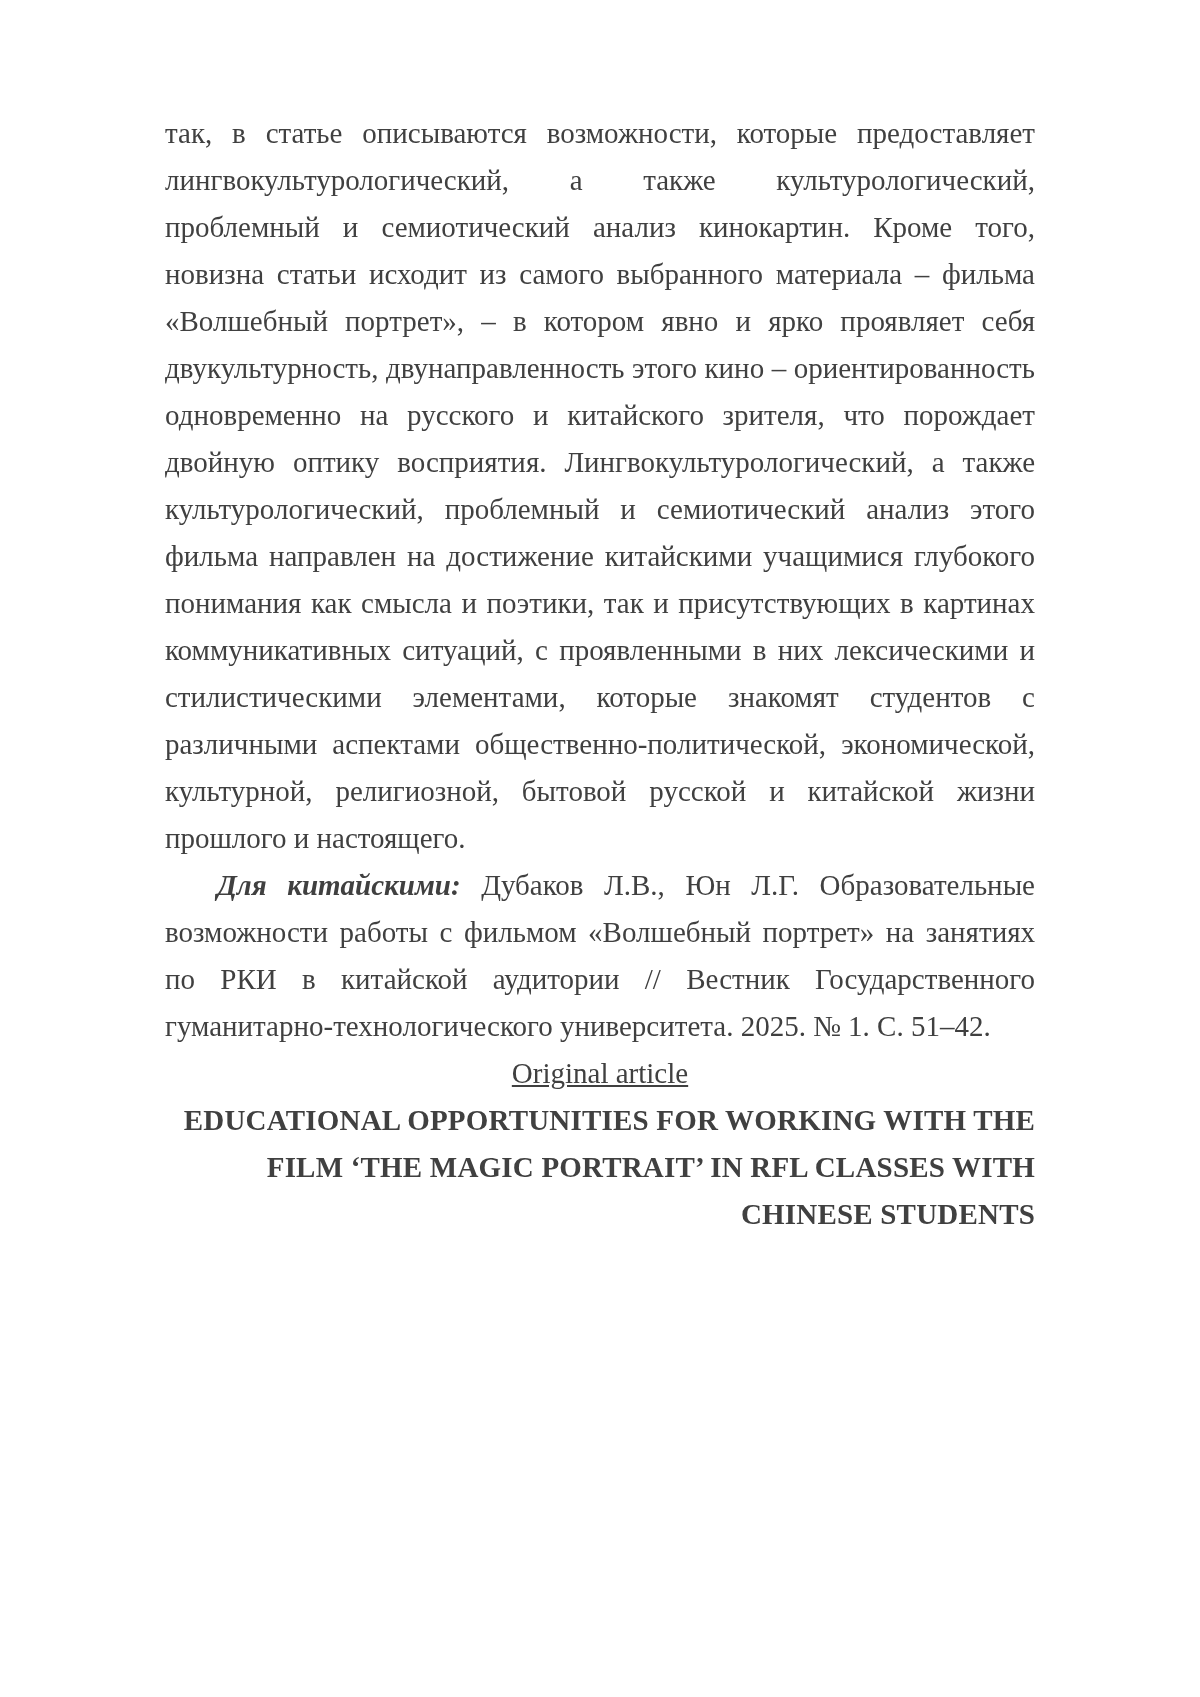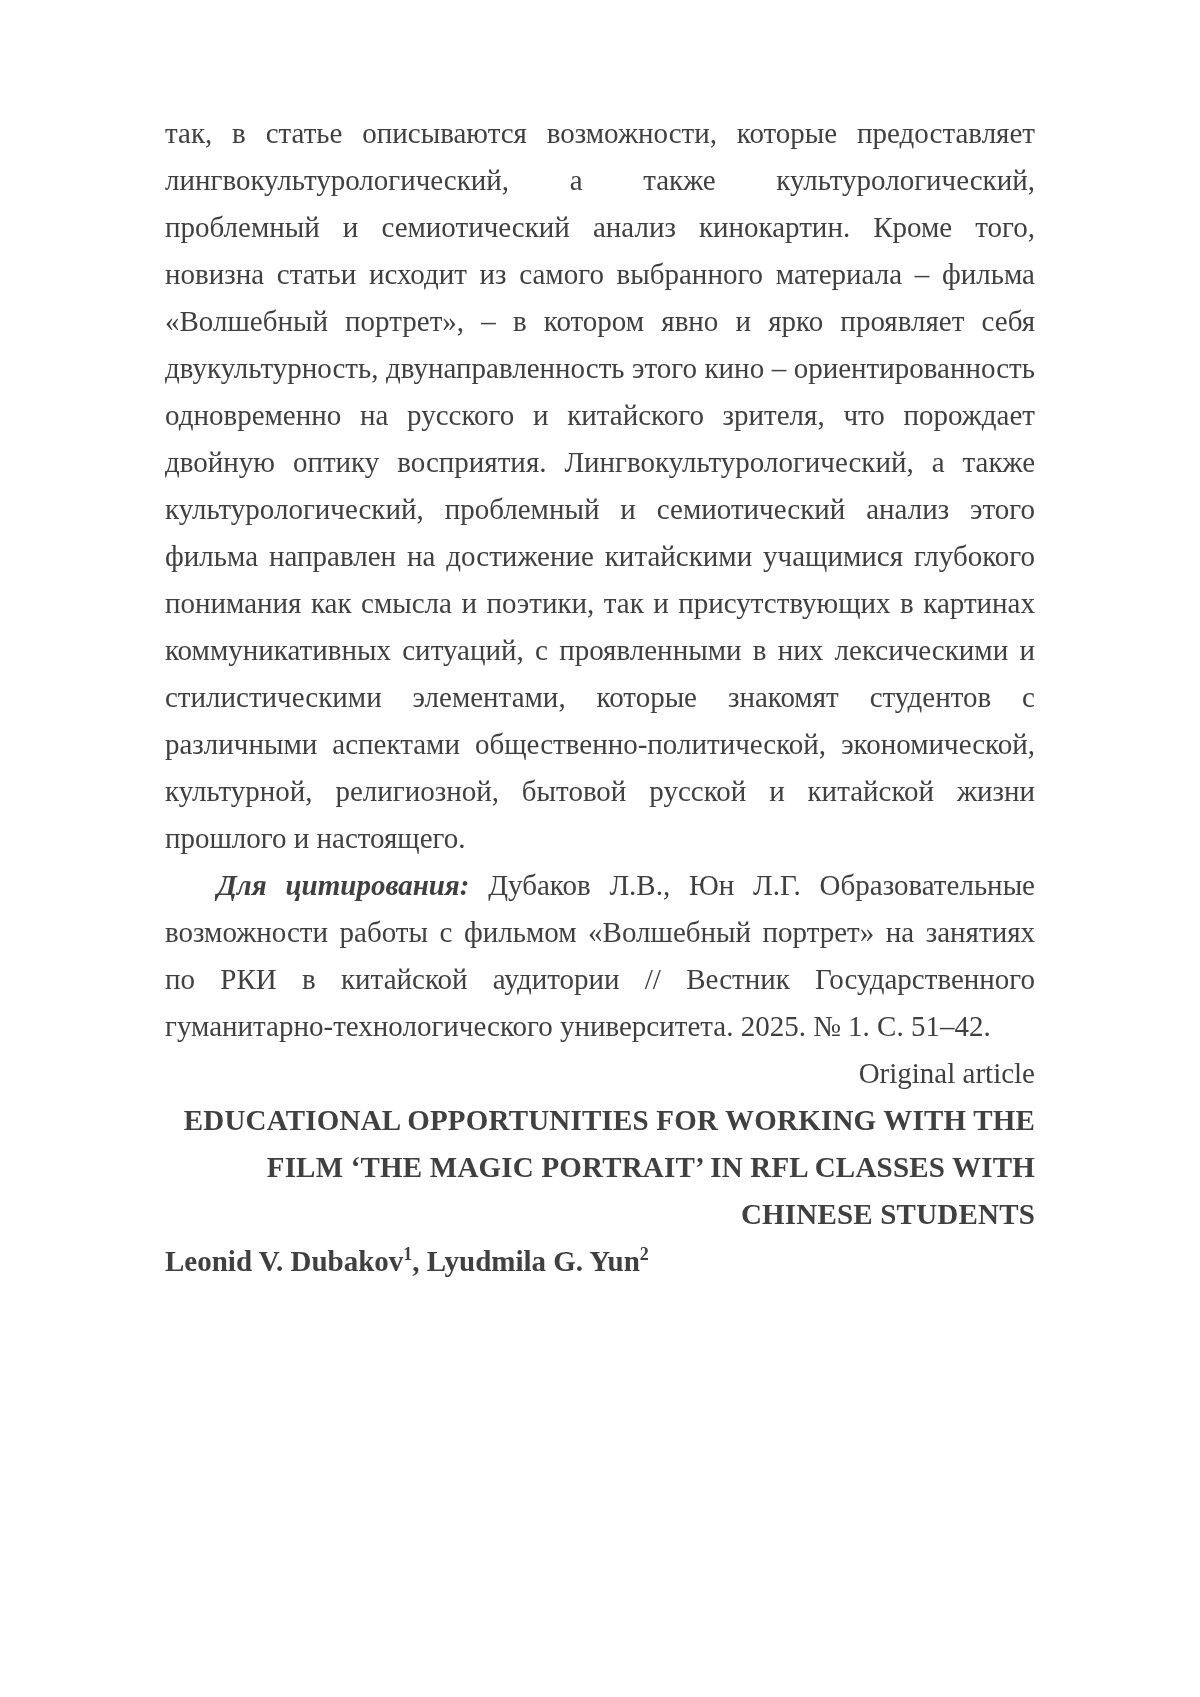--- a/index.html
+++ b/index.html
@@ -29,21 +29,22 @@
   }
   .para.indent {
     text-indent: 52px;
   }
   .lead-label {
     font-weight: bold;
     font-style: italic;
   }
   .article-type {
     margin-top: 47px;
-    text-align: right;
+    text-align: center;
+    text-decoration: underline;
   }
   .title-en {
     margin-top: 47px;
     font-size: 29px;
     font-weight: bold;
     line-height: 47px;
     text-align: right;
     letter-spacing: 0.2px;
   }
   .authors-line {
@@ -58,23 +59,22 @@
 </style>
 </head>
 <body>
 
 <div class="page">
 
   <p class="para">так, в статье описываются возможности, которые предоставляет лингвокультурологический, а также культурологический, проблемный и семиотический анализ кинокартин. Кроме того, новизна статьи исходит из самого выбранного материала – фильма «Волшебный портрет», – в котором явно и ярко проявляет себя двукультурность, двунаправленность этого кино – ориентированность одновременно на русского и китайского зрителя, что порождает двойную оптику восприятия. Лингвокультурологический, а также культурологический, проблемный и семиотический анализ этого фильма направлен на достижение китайскими учащимися глубокого понимания как смысла и поэтики, так и присутствующих в картинах коммуникативных ситуаций, с проявленными в них лексическими и стилистическими элементами, которые знакомят студентов с различными аспектами общественно-политической, экономической, культурной, религиозной, бытовой русской и китайской жизни прошлого и настоящего.</p>
 
 
   <p class="para indent">
-    <span class="lead-label">Для цитирования:</span>
+    <span class="lead-label">Для китайскими:</span>
     <span>Дубаков Л.В., Юн Л.Г. Образовательные возможности работы с фильмом «Волшебный портрет» на занятиях по РКИ в китайской аудитории // Вестник Государственного гуманитарно-технологического университета. 2025. № 1. С. 51–42.</span>
   </p>
 
   <p class="article-type">Original article</p>
 
   <h1 class="title-en">EDUCATIONAL OPPORTUNITIES FOR WORKING WITH THE FILM ‘THE MAGIC PORTRAIT’ IN RFL CLASSES WITH CHINESE STUDENTS</h1>
 
-  <p class="authors-line"><span>Leonid V. Dubakov</span><sup>1</sup><span>, </span><span>Lyudmila G. Yun</span><sup>2</sup></p>
 
 </div>
 
 </body></html>

